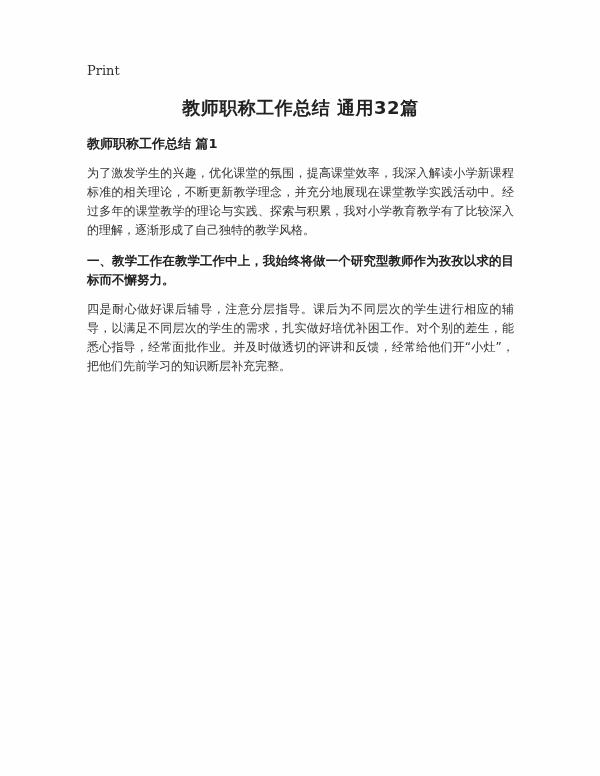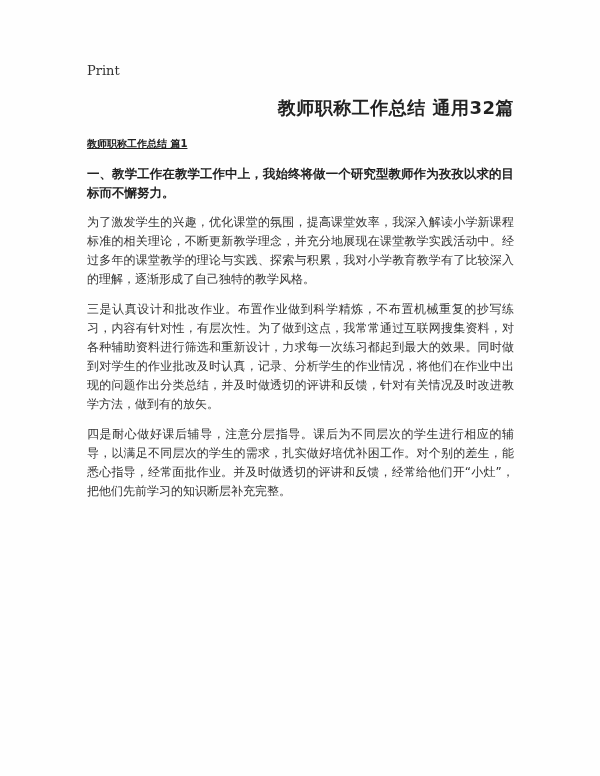--- a/index.html
+++ b/index.html
@@ -23,44 +23,43 @@
   }
   .print-label {
     font-family: "DejaVu Serif", "Liberation Serif", serif;
     font-size: 13px;
     color: #333333;
     margin: 0 0 18px 0;
     cursor: pointer;
     display: inline-block;
   }
   .title-row {
-    text-align: right;
+    text-align: center;
     margin: 0 0 15px 0;
   }
   .doc-title {
     display: inline-block;
     font-size: 18px;
     font-weight: bold;
     color: #222222;
     letter-spacing: 0.5px;
     margin: 0;
   }
   .subtitle {
     font-size: 12.5px;
     line-height: 17px;
     margin: 0 0 9px 0;
     color: #333333;
   }
   .section-heading {
-    font-size: 10px;
+    font-size: 13px;
     line-height: 17px;
     font-weight: bold;
     color: #222222;
     margin: 0 0 12px 0;
-    text-decoration: underline;
   }
   .para {
     font-size: 12px;
     line-height: 19px;
     margin: 0 0 11px 0;
     text-align: justify;
     color: #333333;
   }
   .para.para-bold {
     font-weight: bold;
@@ -76,23 +75,22 @@
 
   <div class="print-label">Print</div>
 
   <div class="title-row">
     <h1 class="doc-title">教师职称工作总结  通用32篇</h1>
   </div>
 
 
   <p class="section-heading">教师职称工作总结 篇1</p>
 
+  <p class="para">为了激发学生的兴趣，优化课堂的氛围，提高课堂效率，我深入解读小学新课程标准的相关理论，不断更新教学理念，并充分地展现在课堂教学实践活动中。经过多年的课堂教学的理论与实践、探索与积累，我对小学教育教学有了比较深入的理解，逐渐形成了自己独特的教学风格。</p>
+
   <p class="para para-bold">一、教学工作在教学工作中上，我始终将做一个研究型教师作为孜孜以求的目标而不懈努力。</p>
-
-  <p class="para">为了激发学生的兴趣，优化课堂的氛围，提高课堂效率，我深入解读小学新课程标准的相关理论，不断更新教学理念，并充分地展现在课堂教学实践活动中。经过多年的课堂教学的理论与实践、探索与积累，我对小学教育教学有了比较深入的理解，逐渐形成了自己独特的教学风格。</p>
 
 
 
-  <p class="para">三是认真设计和批改作业。布置作业做到科学精炼，不布置机械重复的抄写练习，内容有针对性，有层次性。为了做到这点，我常常通过互联网搜集资料，对各种辅助资料进行筛选和重新设计，力求每一次练习都起到最大的效果。同时做到对学生的作业批改及时认真，记录、分析学生的作业情况，将他们在作业中出现的问题作出分类总结，并及时做透切的评讲和反馈，针对有关情况及时改进教学方法，做到有的放矢。</p>
 
   <p class="para">四是耐心做好课后辅导，注意分层指导。课后为不同层次的学生进行相应的辅导，以满足不同层次的学生的需求，扎实做好培优补困工作。对个别的差生，能悉心指导，经常面批作业。并及时做透切的评讲和反馈，经常给他们开“小灶”，把他们先前学习的知识断层补充完整。</p>
 
 </div>
 
 </body></html>

